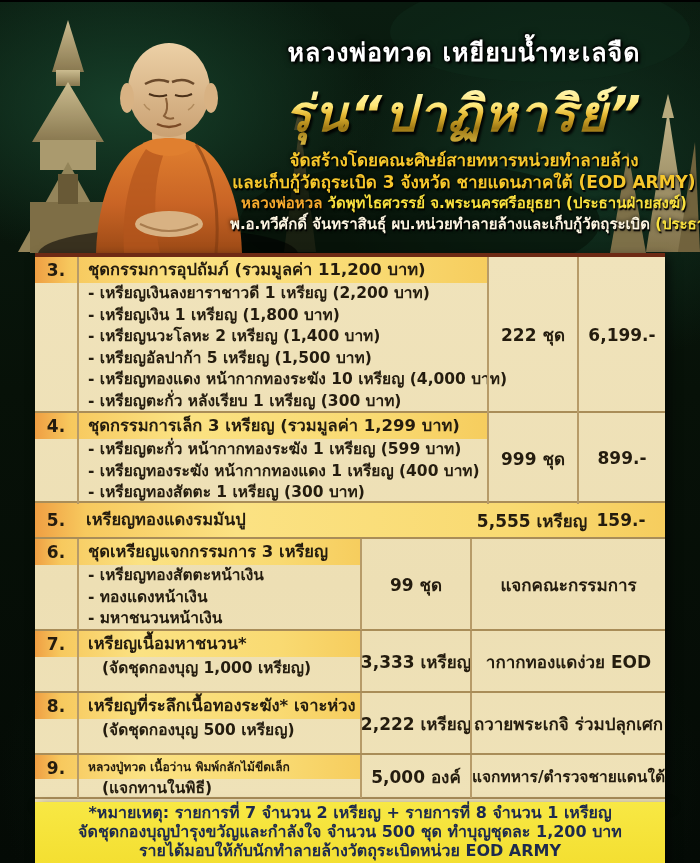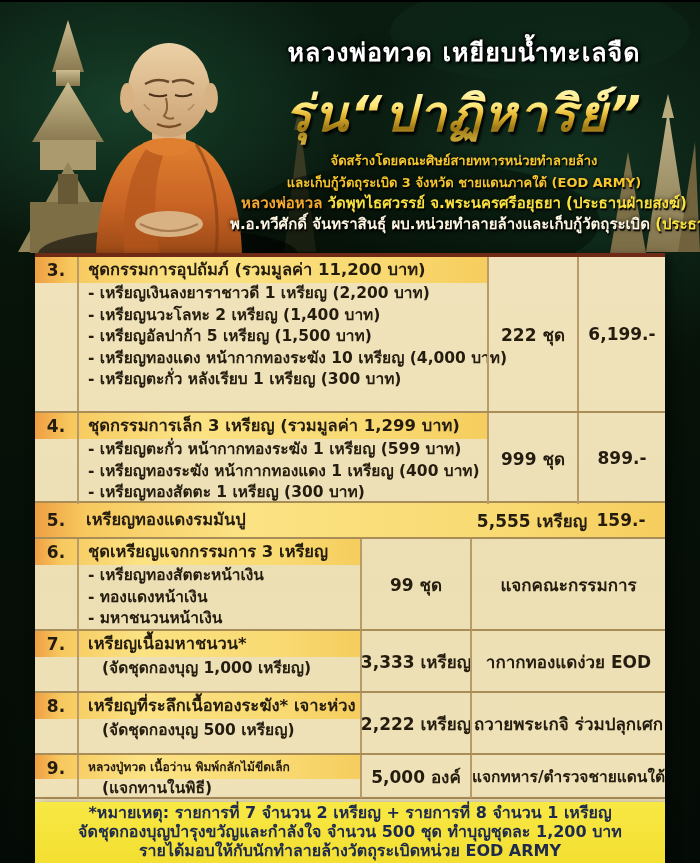--- a/index.html
+++ b/index.html
@@ -25,21 +25,21 @@
     text-shadow:2px 2px 2px #000, -1px -1px 2px #000, 0 0 6px rgba(0,0,0,.8);
   }
   .h-title {
     margin-top:6px; font-size:50px; font-weight:bold; font-style:italic; letter-spacing:2px;
     background:linear-gradient(180deg,#fffdd6 0%,#ffe87a 38%,#e3b52f 52%,#9c7714 70%,#e8c84e 100%);
     -webkit-background-clip:text; background-clip:text; color:transparent;
     filter:drop-shadow(2px 3px 1px rgba(0,0,0,.9));
     line-height:72px;
   }
   .h-sub {
-    font-size:13px; font-weight:bold; color:#f6c72c; line-height:21.5px;
+    font-size:17px; font-weight:bold; color:#f6c72c; line-height:21.5px;
     text-shadow:1px 2px 1px #000, 0 0 4px rgba(0,0,0,.8);
   }
   .h-small { font-size:15px; font-weight:bold; line-height:21px;
     text-shadow:1px 2px 1px #000, 0 0 4px rgba(0,0,0,.85); white-space:nowrap; }
   .t-gold { color:#f5a92d; }
   .t-yellow { color:#f9e13e; }
   .t-white { color:#fdf6e2; }
 
   
   .price-table {
@@ -176,20 +176,21 @@
   </div>
 
   <div class="price-table">
 
     <div class="row rowA" style="height:156px">
       <div class="band w-numdesc-A"></div>
       <div class="cell col-num">3.</div>
       <div class="cell col-desc">
         <div class="row-title">ชุดกรรมการอุปถัมภ์ (รวมมูลค่า 11,200 บาท)</div>
         <div class="row-item">- เหรียญเงินลงยาราชาวดี 1 เหรียญ (2,200 บาท)</div>
+        <div class="row-item">- เหรียญเงิน 1 เหรียญ (1,800 บาท)</div>
         <div class="row-item">- เหรียญนวะโลหะ 2 เหรียญ (1,400 บาท)</div>
         <div class="row-item">- เหรียญอัลปาก้า 5 เหรียญ (1,500 บาท)</div>
         <div class="row-item">- เหรียญทองแดง หน้ากากทองระฆัง 10 เหรียญ (4,000 บาท)</div>
         <div class="row-item">- เหรียญตะกั่ว หลังเรียบ 1 เหรียญ (300 บาท)</div>
       </div>
       <div class="cell col-qty">222 ชุด</div>
       <div class="cell col-price">6,199.-</div>
     </div>
 
     <div class="row rowA" style="height:90px">

